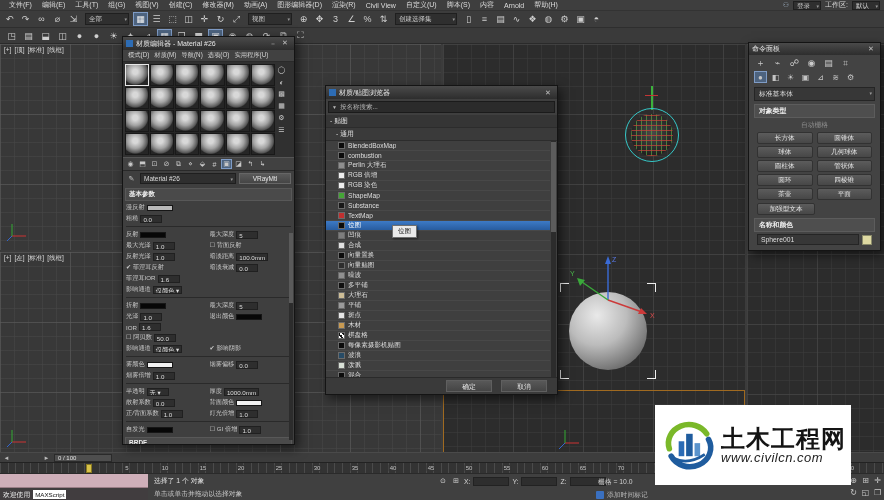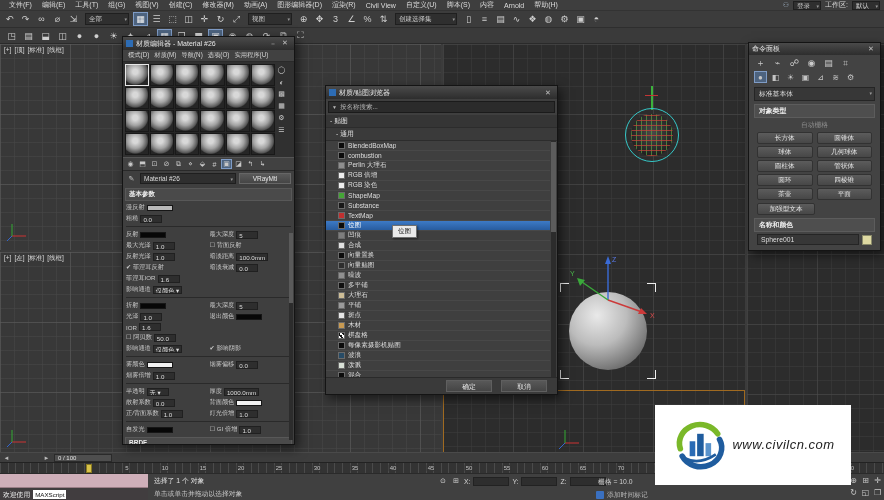--- a/index.html
+++ b/index.html
@@ -721,15 +721,16 @@
 <div class="watermark">
   <svg width="56" height="56" viewBox="0 0 60 60">
     <path d="M10 34 A22 20 0 0 1 50 18" fill="none" stroke="#7ab829" stroke-width="6" stroke-linecap="round"></path>
     <path d="M52 24 A22 20 0 0 1 12 42" fill="none" stroke="#1f5c9e" stroke-width="6" stroke-linecap="round"></path>
     <rect x="20" y="26" width="6" height="16" fill="#2a6bb5"></rect>
     <rect x="28" y="18" width="7" height="24" fill="#1f5c9e"></rect>
     <rect x="37" y="28" width="6" height="14" fill="#5a93cc"></rect>
     <path d="M14 44 Q30 52 48 40" fill="none" stroke="#1f5c9e" stroke-width="3"></path>
   </svg>
   <div class="wm-text">
+    <span class="wm-cn">土木工程网</span>
     <span class="wm-url">www.civilcn.com</span>
   </div>
 </div>
 
 </body></html>

